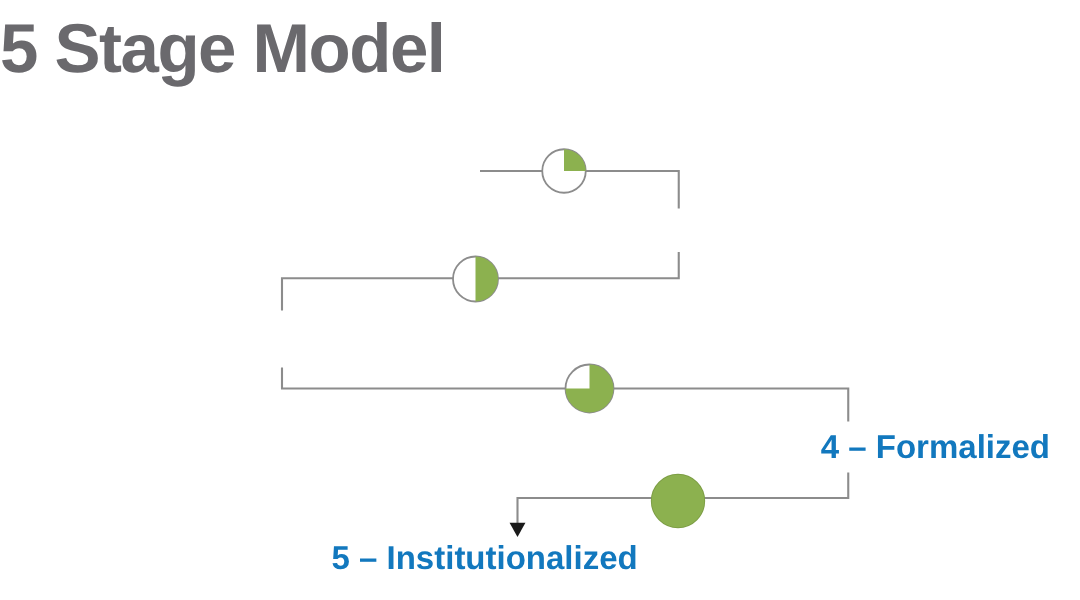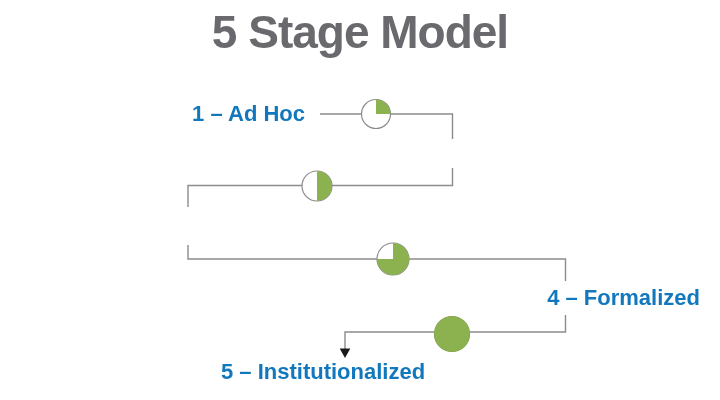--- a/index.html
+++ b/index.html
@@ -14,21 +14,21 @@
     height: 400px;
     background: var(--bg, #ffffff);
     overflow: hidden;
   }
   .title {
     position: absolute;
     left: 0;
     right: 0;
     top: 6px;
     margin: 0;
-    text-align: center;
+    text-align: left;
     font-size: 46px;
     line-height: 52px;
     font-weight: bold;
     letter-spacing: -1px;
     color: var(--title-color, #6a696d);
   }
   .diagram-svg {
     position: absolute;
     left: 0;
     top: 0;
@@ -96,17 +96,16 @@
     <g transform="translate(393,259)">
       <circle class="ball-bg" r="16"></circle>
       <path class="ball-wedge" d="M0,0 L0,-16 A16,16 0 1 1 -16.00,0.00 Z"></path>
     </g>
     <g transform="translate(452,334)">
       <circle class="ball-bg full" r="17.5"></circle>
       <path class="ball-wedge" d="M0,-17.5 A17.5,17.5 0 1 1 0,17.5 A17.5,17.5 0 1 1 0,-17.5 Z"></path>
     </g>
   </svg>
 
-  <div class="stage-label stage-1">1 – Ad Hoc</div>
   <div class="stage-label stage-4">4 – Formalized</div>
   <div class="stage-label stage-5">5 – Institutionalized</div>
 
 </div>
 
 </body></html>

